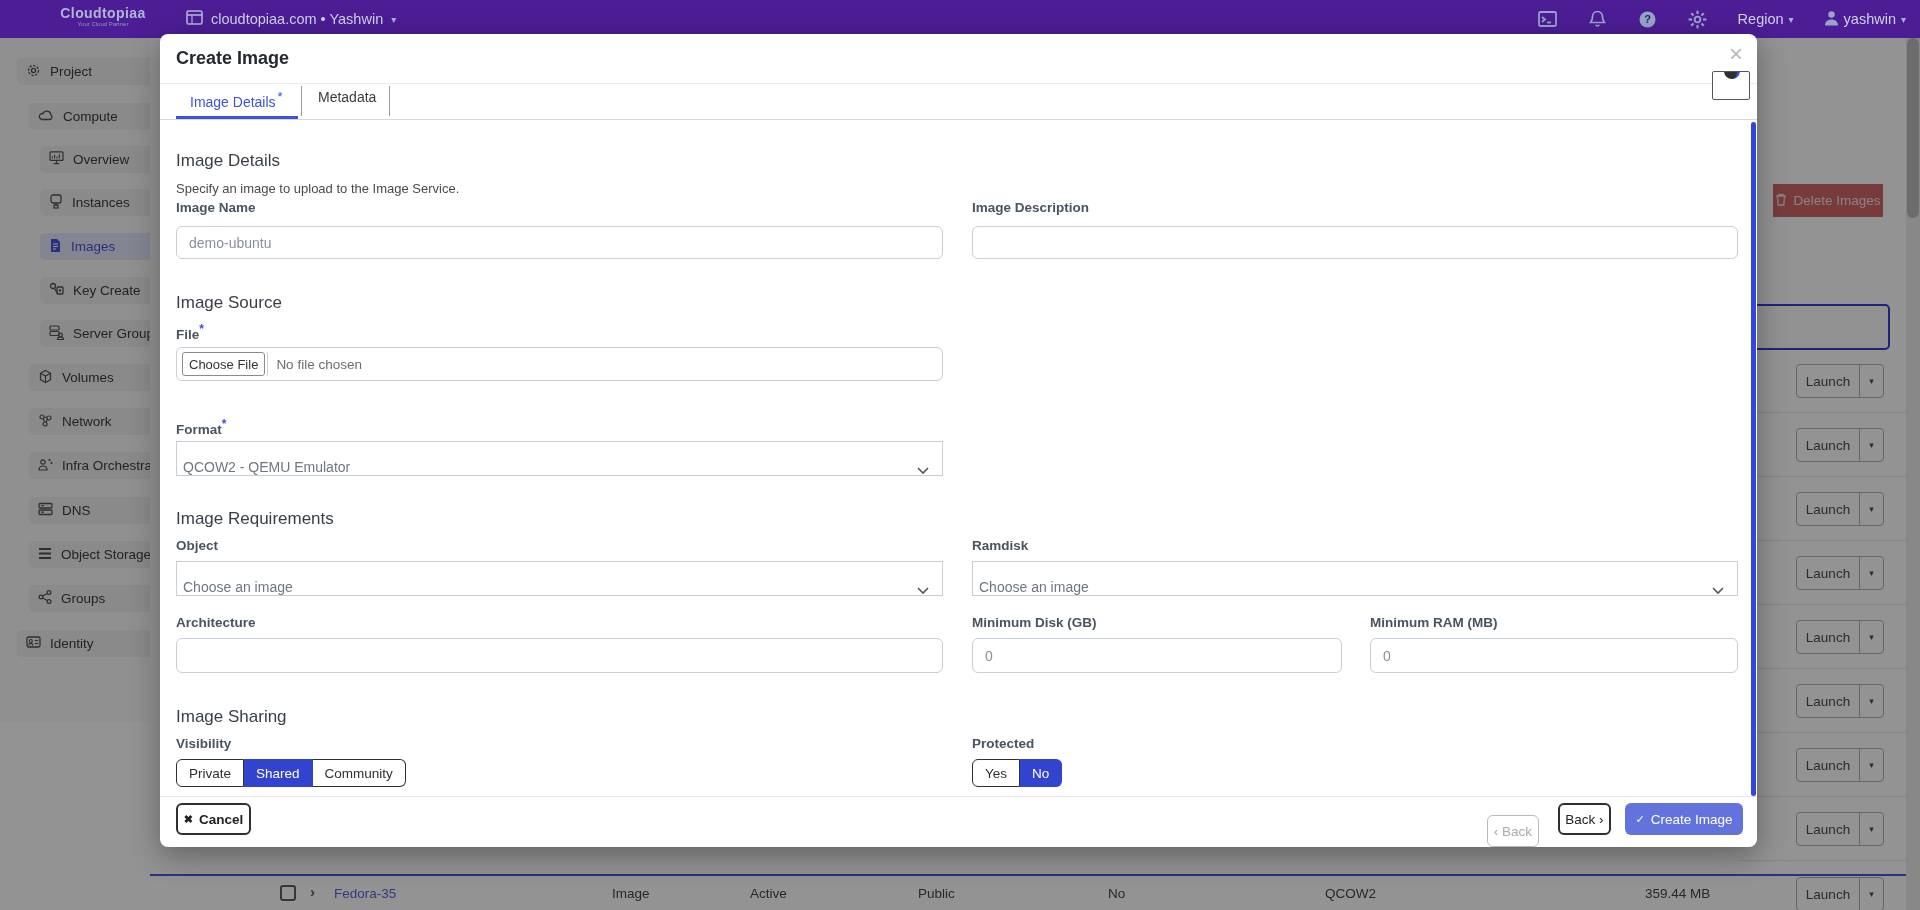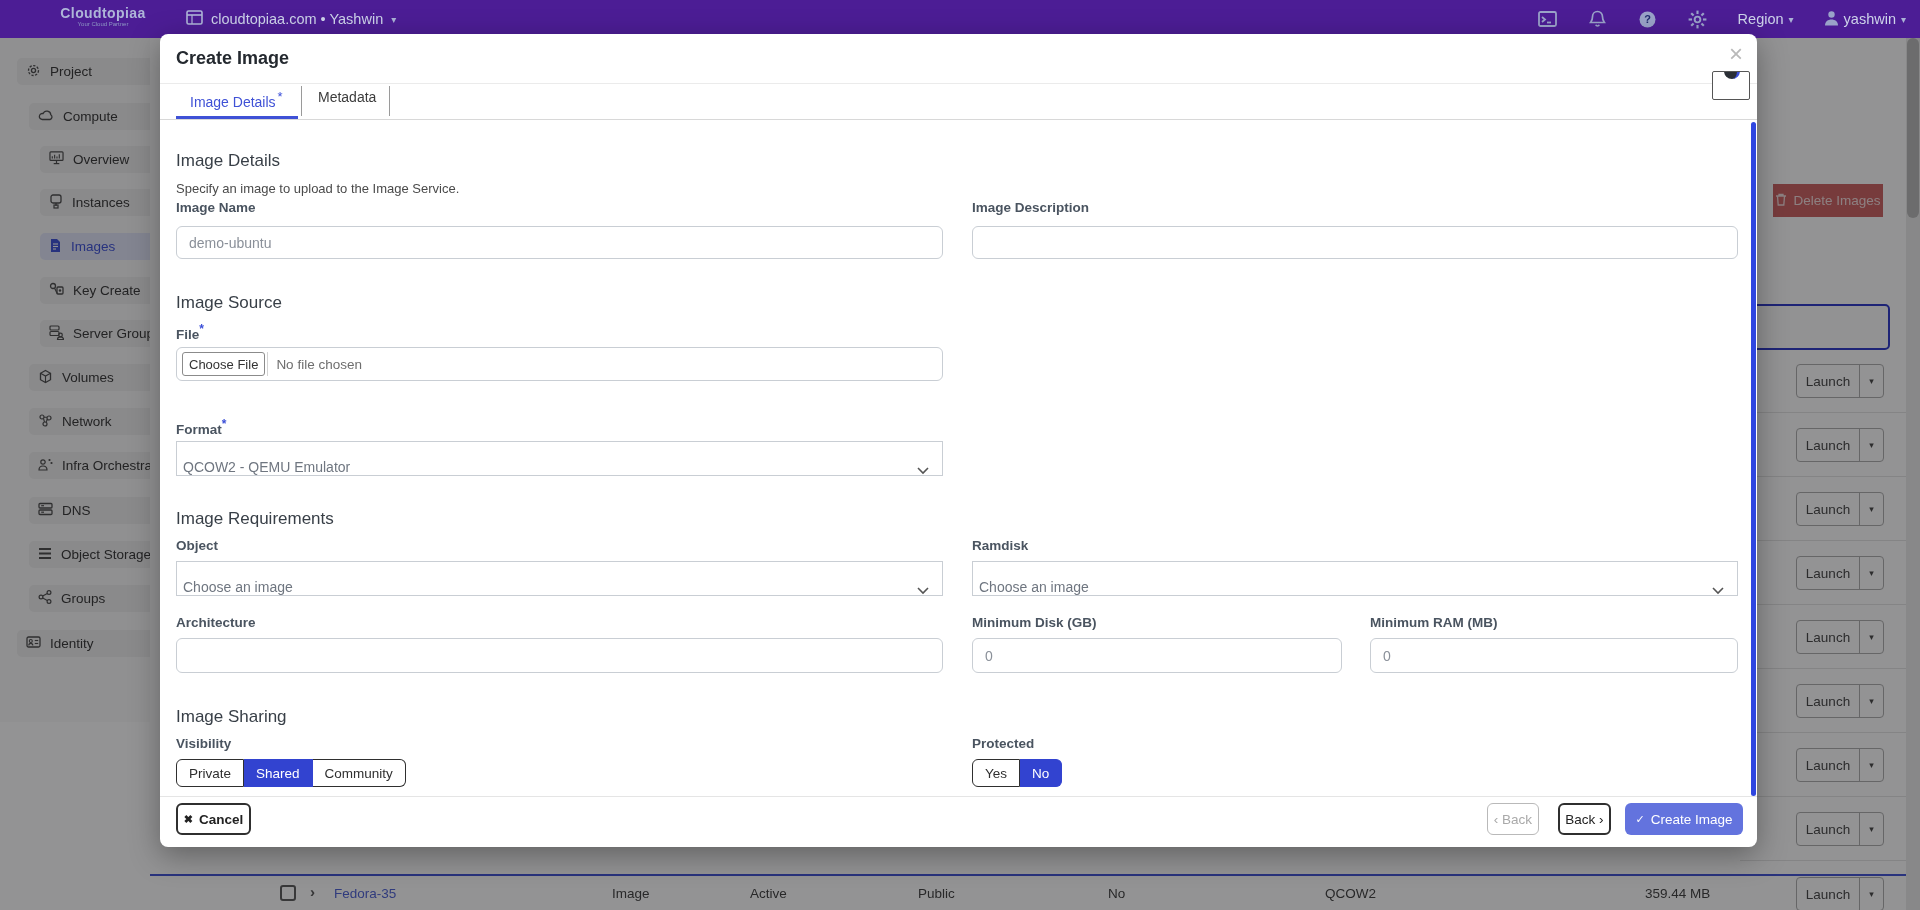--- a/index.html
+++ b/index.html
@@ -69,21 +69,21 @@
   .file-sep { width:1px; height:24px; background:#d4d4d4; margin:0 8px 0 2px; }
   .file-msg { font-size:13.5px; color:#6e6e6e; }
   .tgroup { position:absolute; display:flex; }
   .tbtn { height:28px; padding:0 12px; border:1px solid #2f2f2f; border-left-width:0; background:#fff; font-size:13.5px; color:#2f2f2f; display:flex; align-items:center; cursor:pointer; }
   .tbtn:first-child { border-left-width:1px; border-radius:6px 0 0 6px; }
   .tbtn:last-child { border-radius:0 6px 6px 0; }
   .tbtn.selected { background:#3243d0; border-color:#3243d0; color:#fff; }
   .modal-footer-line { position:absolute; left:0; top:762px; width:1597px; height:1px; background:#e5e5e5; }
   .m-btn { position:absolute; top:769px; height:32px; border-radius:6px; font-size:13.5px; display:flex; align-items:center; justify-content:center; gap:6px; cursor:pointer; background:#fff; }
   .btn-cancel { left:16px; width:75px; border:2px solid #2f2f2f; color:#222; font-weight:bold; }
-  .btn-back { left:1327px; width:52px; border:1px solid #b9b9b9; color:#a9a9a9; }
+  .btn-back { left:1327px; width:52px; border:1px solid #b9b9b9; color:#a9a9a9;margin-top:12px; }
   .btn-next { left:1398px; width:53px; border:2px solid #2f2f2f; color:#222; }
   .btn-create { left:1465px; width:118px; border:none; background:#6373de; color:#fff; }
   .ic-sm { font-size:11px; }
 </style>
 </head>
 <body>
 
 <div class="stage">
 
   <div class="navbar">

